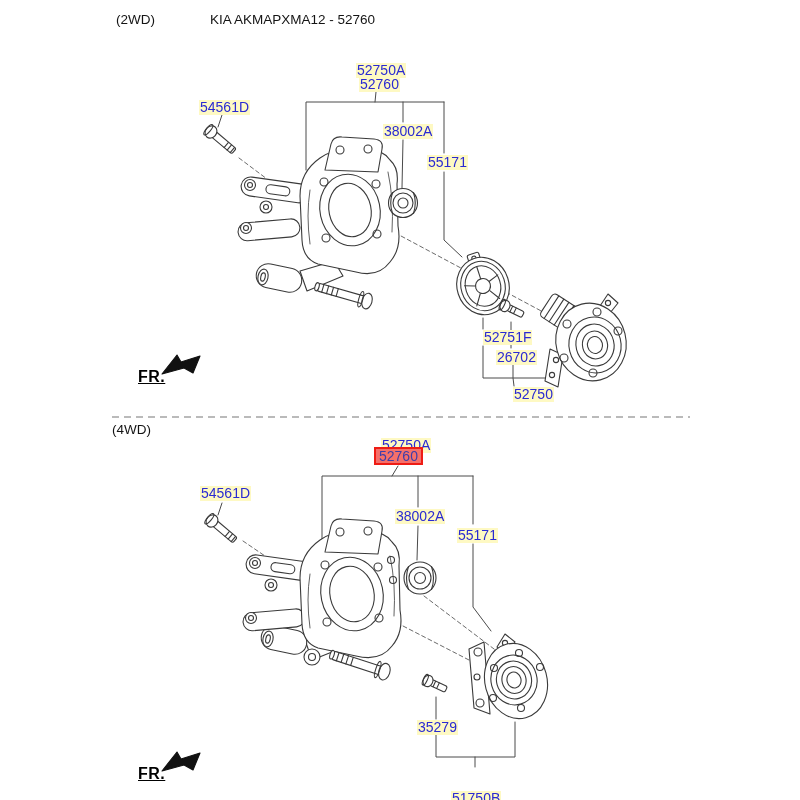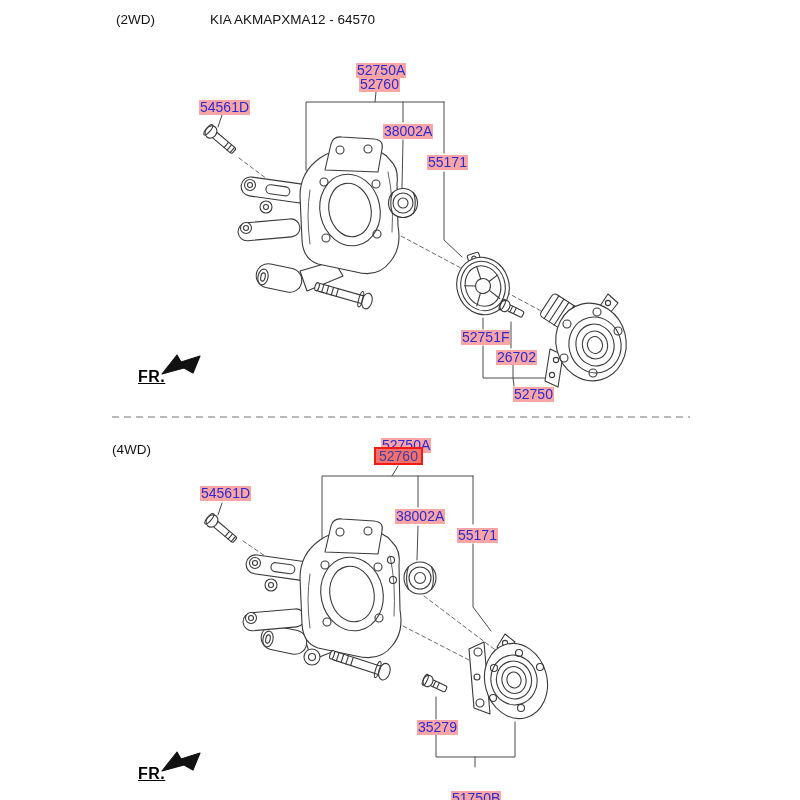--- a/index.html
+++ b/index.html
@@ -1,20 +1,20 @@
 <!DOCTYPE html>
 <html><head>
 <meta charset="utf-8">
 <style>
   html,body{margin:0;padding:0;background:#fff;}
   body{width:800px;height:800px;font-family:"Liberation Sans",sans-serif;}
   .canvas{position:relative;width:800px;height:800px;background:#fff;overflow:hidden;padding-left:48px;}
   .canvas > svg{position:absolute;left:0;top:0;}
   .hdr{position:absolute;color:#141414;font-size:13.5px;white-space:nowrap;}
-  .plabel{position:absolute;color:#2a2ad2;font-size:14px;line-height:15px;background:#fca5a5;
+  .plabel{position:absolute;color:#2a2ad2;font-size:14px;line-height:15px;background:#fef9c3;
           padding:0 1px;white-space:nowrap;cursor:pointer;}
   .plabel.hl{background:#f4706a;border:2px solid #ee1c14;color:#3d3daa;padding:0 3px;line-height:14px;}
   .frtxt{position:absolute;color:#000;font-size:16px;font-weight:bold;letter-spacing:0.5px;text-decoration:underline;}
 </style>
 </head>
 <body>
 
 <div class="canvas">
 
 <svg width="800" height="800" viewBox="0 0 800 800">
@@ -235,33 +235,33 @@
       <circle cx="494" cy="668" r="3.5" fill="none"></circle>
           <circle cx="493" cy="698" r="3.5" fill="none"></circle>
       <circle cx="521" cy="708" r="3.5" fill="none"></circle>
     </g>
 
     <path d="M162,771 L177,752 L181,759 L200,753 L193,770 L184,765 Z" fill="#111" stroke="#111"></path>
   </g>
 </svg>
 
   <div class="hdr" style="left:116px;top:12px;">(2WD)</div>
-  <div class="hdr" style="left:210px;top:12px;">KIA AKMAPXMA12 - 64570</div>
+  <div class="hdr" style="left:210px;top:12px;">KIA AKMAPXMA12 - 52760</div>
 
   <div class="plabel" style="left:356px;top:63px;">52750A</div>
   <div class="plabel" style="left:359px;top:77px;">52760</div>
   <div class="plabel" style="left:199px;top:100px;">54561D</div>
   <div class="plabel" style="left:383px;top:124px;">38002A</div>
   <div class="plabel" style="left:427px;top:155px;">55171</div>
-  <div class="plabel" style="left:461px;top:330px;">52751F</div>
+  <div class="plabel" style="left:483px;top:330px;">52751F</div>
   <div class="plabel" style="left:496px;top:350px;">26702</div>
   <div class="plabel" style="left:495px;top:387px;margin-left:18px;">52750</div>
   <div class="frtxt" style="left:138px;top:368px;">FR.</div>
 
-  <div class="hdr" style="left:112px;top:442px;">(4WD)</div>
+  <div class="hdr" style="left:112px;top:422px;">(4WD)</div>
   <div class="plabel" style="left:381px;top:438px;">52750A</div>
   <div class="plabel hl" style="left:374px;top:447px;">52760</div>
   <div class="plabel" style="left:200px;top:486px;">54561D</div>
   <div class="plabel" style="left:395px;top:509px;">38002A</div>
   <div class="plabel" style="left:457px;top:528px;">55171</div>
   <div class="plabel" style="left:417px;top:720px;">35279</div>
   <div class="plabel" style="left:451px;top:767px;margin-top:24px;">51750B</div>
   <div class="frtxt" style="left:138px;top:765px;">FR.</div>
 
 </div>

